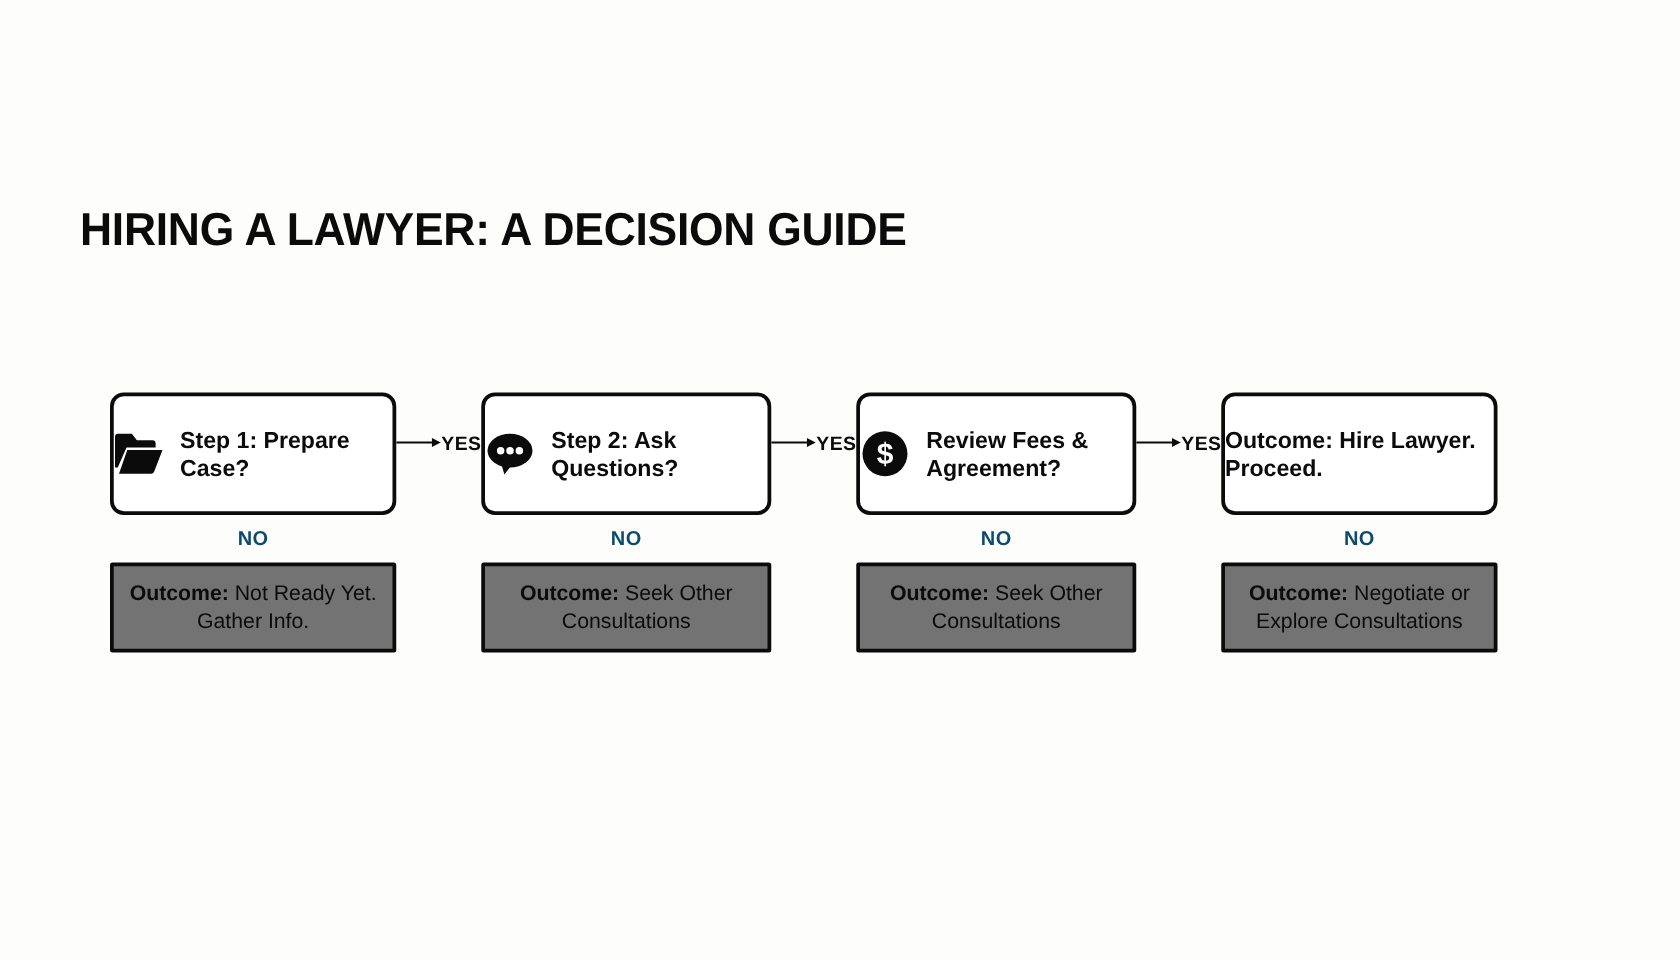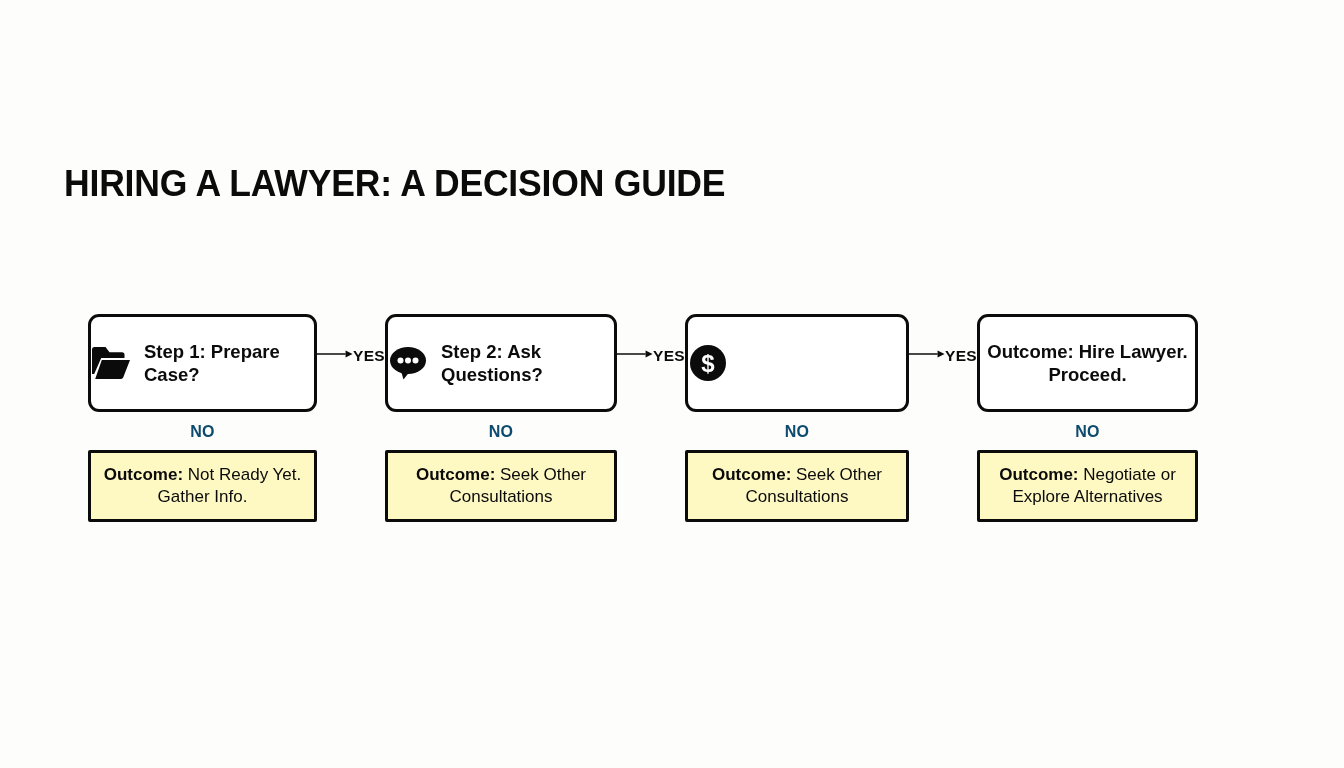--- a/index.html
+++ b/index.html
@@ -54,42 +54,42 @@
 
   .step-box.with-icon { justify-content: flex-start; }
   .step-box.no-icon   { justify-content: center; }
 
   .step-label {
     font-size: 18.5px;
     font-weight: bold;
     line-height: 1.27;
     color: #0b0b0b;
   }
-  .no-icon .step-label { text-align: center; }
+  .no-icon .step-label { text-align: left; }
 
   .icon-wrap {
     flex: 0 0 auto;
     width: 40px;
     height: 40px;
     display: flex;
     align-items: center;
     justify-content: center;
   }
 
   .no-branch-label {
     font-size: 16px;
     font-weight: bold;
     color: #0c4a6e;
     margin-top: 11px;
     letter-spacing: 0.3px;
   }
 
   .outcome-box {
     border: 3px solid #0b0b0b;
-    background: #fef9c3;
+    background: #737373;
     border-radius: 2px;
     height: 72px;
     margin-top: 9px;
     display: flex;
     align-items: center;
     justify-content: center;
     padding: 0 12px;
   }
 
   .outcome-text {
@@ -181,20 +181,21 @@
   </div>
 
   <div class="column col-2">
     <div class="step-box with-icon">
       <span class="icon-wrap">
         <svg width="38" height="38" viewBox="0 0 38 38" aria-hidden="true">
           <circle cx="19" cy="19" r="18" fill="#0b0b0b"></circle>
           <text x="19" y="27.5" text-anchor="middle" font-family="Liberation Sans, sans-serif" font-size="24" font-weight="bold" fill="#ffffff">$</text>
         </svg>
       </span>
+      <span class="step-label">Review Fees &amp; Agreement?</span>
     </div>
     <div class="no-branch-label">NO</div>
     <div class="outcome-box">
       <span class="outcome-text"><span class="lead">Outcome:</span><span> Seek Other Consultations</span></span>
     </div>
   </div>
 
   <div class="arrow">
     <svg width="72" height="16" viewBox="0 0 72 16" aria-hidden="true">
       <line x1="0" y1="8" x2="57" y2="8" stroke="#0b0b0b" stroke-width="3"></line>
@@ -202,17 +203,17 @@
     </svg>
     <span class="arrow-label">YES</span>
   </div>
 
   <div class="column col-3">
     <div class="step-box no-icon">
       <span class="step-label">Outcome: Hire Lawyer. Proceed.</span>
     </div>
     <div class="no-branch-label">NO</div>
     <div class="outcome-box">
-      <span class="outcome-text"><span class="lead">Outcome:</span><span> Negotiate or Explore Alternatives</span></span>
+      <span class="outcome-text"><span class="lead">Outcome:</span><span> Negotiate or Explore Consultations</span></span>
     </div>
   </div>
 
 </div>
 
 </body></html>

